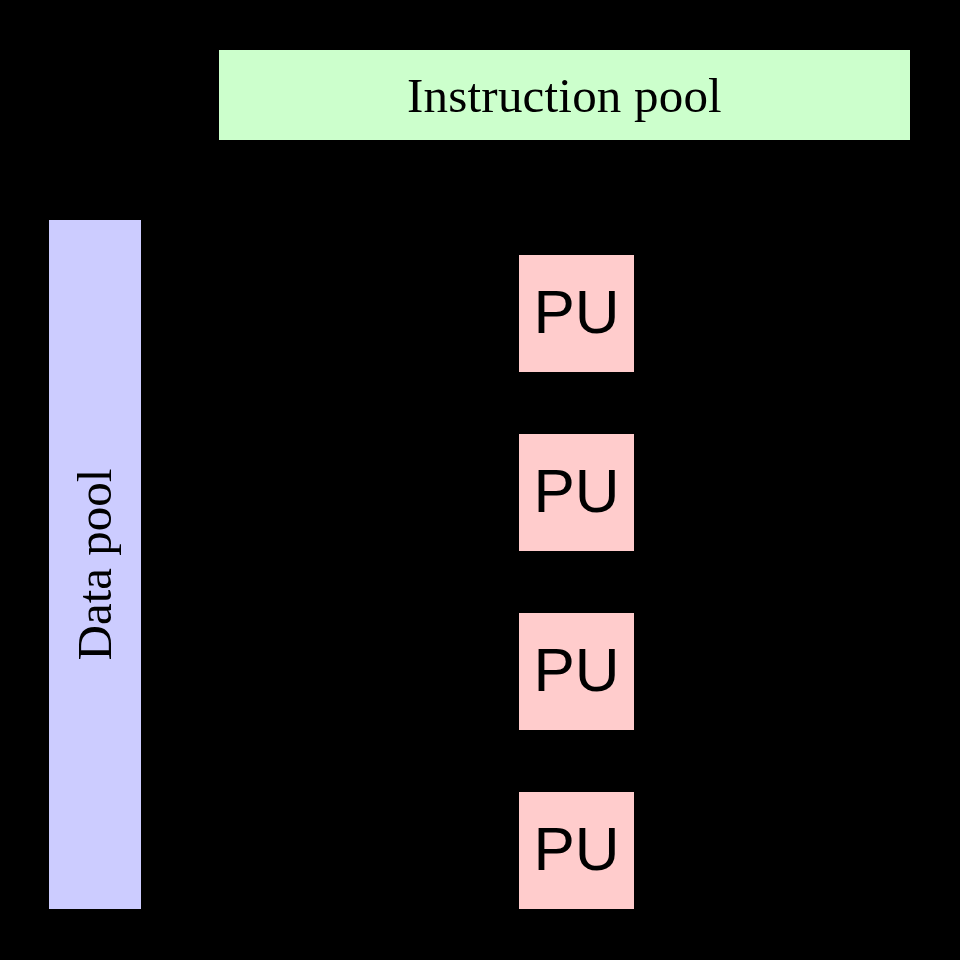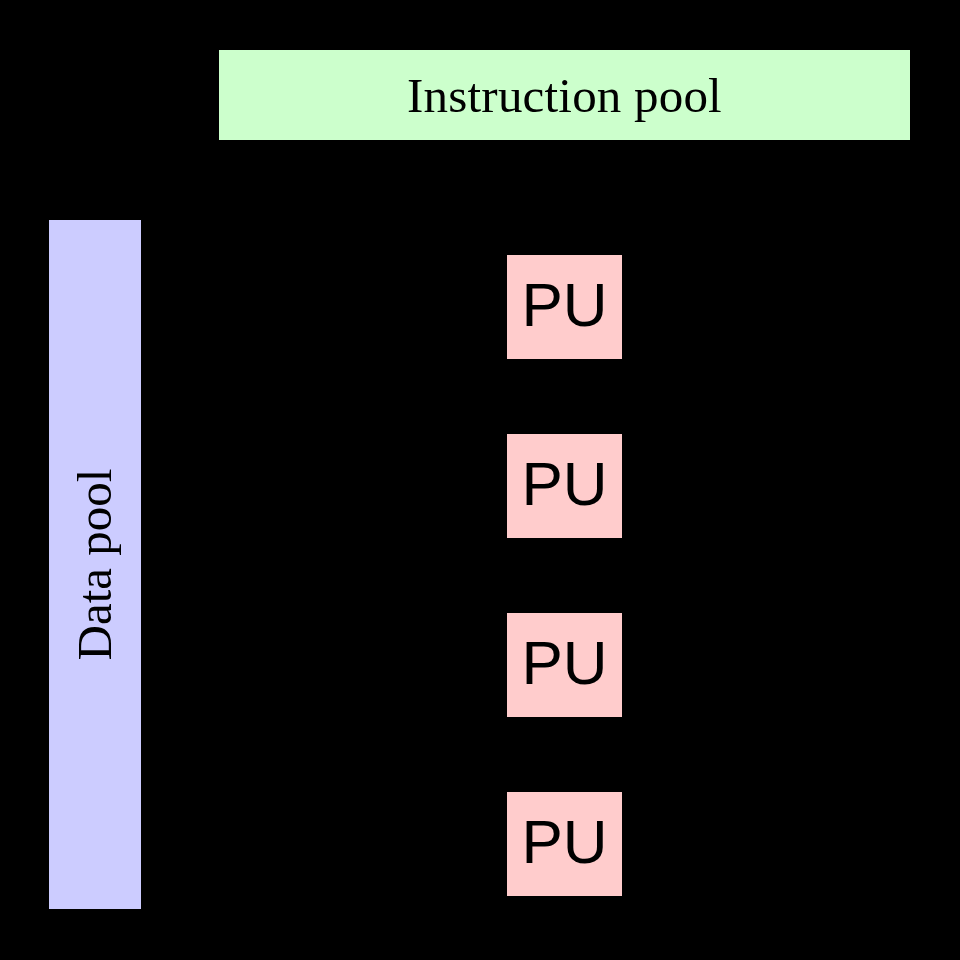--- a/index.html
+++ b/index.html
@@ -66,23 +66,23 @@
   
   .pu-column {
     position: absolute;
     left: 507px;
     top: 255px;
     width: 115px;
     height: 655px;
   }
   .pu-box {
     position: absolute;
-    left: 0;
+    left: 12px;
     width: 115px;
-    height: 104px;
+    height: 117px;
     background: #ffcccc;
     box-sizing: border-box;
     display: flex;
     align-items: center;
     justify-content: center;
   }
   .pu-box:nth-of-type(1) { top: 0px; }
   .pu-box:nth-of-type(2) { top: 179px; }
   .pu-box:nth-of-type(3) { top: 358px; }
   .pu-box:nth-of-type(4) { top: 537px; }

